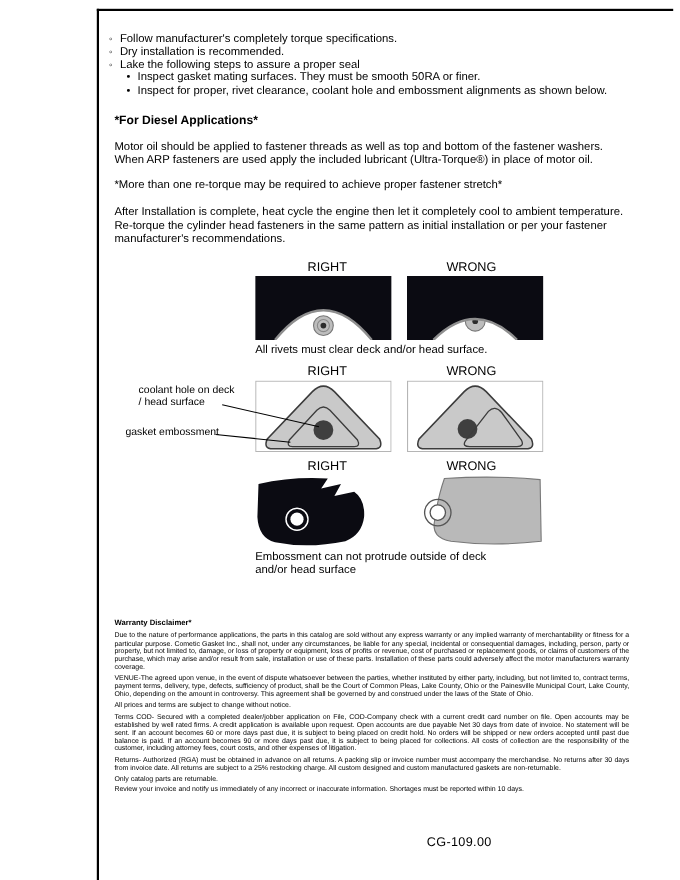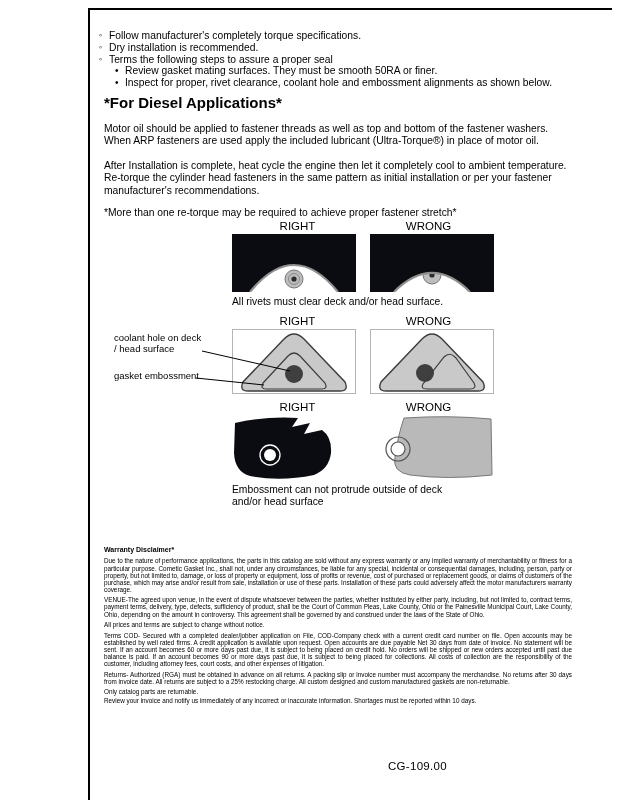--- a/index.html
+++ b/index.html
@@ -8,34 +8,34 @@
          font-family:"Liberation Sans","DejaVu Sans",sans-serif; }
   .vrule { position:absolute; left:88px; top:8px; width:2px; height:792px; background:#000; }
   .hrule { position:absolute; left:88px; top:8px; width:524px; height:2px; background:#000; }
   .content { position:absolute; left:104px; top:21px; width:482px; }
   .title { font-size:12.5px; font-weight:bold; text-decoration:underline; }
   .tips { margin-top:9px; margin-left:-5px; font-size:10.3px; line-height:11.8px; }
   .b-row { display:flex; }
   .b-row .m { flex:0 0 10px; width:10px; font-size:9px; }
   .sub { margin-left:16px; }
   .sub .m { font-size:10px; }
-  .diesel-h { margin-top:5px; font-size:15px; font-weight:bold; }
+  .diesel-h { margin-top:15px; font-size:11px; font-weight:bold; }
   .para { margin-top:12px; font-size:10.3px; line-height:12.4px; width:468px; }
   .note { margin-top:10px; }
-  .diagrams { margin-top:1px; margin-left:128px; width:266px; }
+  .diagrams { margin-top:13px; margin-left:128px; width:266px; }
   .dg-row { position:relative; margin-top:7px; }
   .dg-row.first { margin-top:0; }
   .dg-labels { display:flex; font-size:11.5px; width:262px; }
   .dg-labels span { flex:1; text-align:center; }
   .dg-images { display:flex; gap:14px; margin-top:2px; width:262px; }
   .dg-caption { margin-top:4px; font-size:10.3px; line-height:12px; }
   .cap-narrow { width:232px; }
   .annos { position:absolute; left:-118px; top:16px; width:198px; height:65px; pointer-events:none; }
   .side-label { position:absolute; font-size:9.5px; line-height:10.5px; }
-  .sl1 { left:0; top:2px; width:92px; }
+  .sl1 { left:12px; top:2px; width:92px; }
   .sl2 { left:0; top:40px; width:110px; }
   .connectors { position:absolute; left:0; top:0; }
   .warranty { margin-top:38px; width:468px; }
   .warranty h2 { font-size:7px; font-weight:bold; margin-bottom:4px; }
   .warranty p { font-size:6.35px; line-height:7.1px; text-align:justify; margin-bottom:3.5px; }
   .warranty p.tight { margin-bottom:1px; }
   .footer-code { position:absolute; left:388px; top:760px; font-size:11.5px; letter-spacing:0.3px;text-align:right; }
 </style>
 </head>
 <body>
@@ -50,38 +50,38 @@
       <div class="b-row">
         <span class="m">◦</span>
         <span>Follow manufacturer's completely torque specifications.</span>
       </div>
       <div class="b-row">
         <span class="m">◦</span>
         <span>Dry installation is recommended.</span>
       </div>
       <div class="b-row">
         <span class="m">◦</span>
-        <span>Terms the following steps to assure a proper seal</span>
+        <span>Lake the following steps to assure a proper seal</span>
       </div>
       <div class="sub">
         <div class="b-row">
           <span class="m">•</span>
-          <span>Review gasket mating surfaces.  They must be smooth 50RA or finer.</span>
+          <span>Inspect gasket mating surfaces.  They must be smooth 50RA or finer.</span>
         </div>
         <div class="b-row">
           <span class="m">•</span>
           <span>Inspect for proper, rivet clearance, coolant hole and embossment alignments as shown below.</span>
         </div>
       </div>
     </div>
 
     <h2 class="diesel-h">*For Diesel Applications*</h2>
     <p class="para">Motor oil should be applied to fastener threads as well as top and bottom of the fastener washers. When ARP fasteners are used apply the included lubricant (Ultra-Torque®) in place of motor oil.</p>
+    <p class="para note">*More than one re-torque may be required to achieve proper fastener stretch*</p>
     <p class="para">After Installation is complete, heat cycle the engine then let it completely cool to ambient temperature. Re-torque the cylinder head fasteners in the same pattern as initial installation or per your fastener manufacturer's recommendations.</p>
-    <p class="para note">*More than one re-torque may be required to achieve proper fastener stretch*</p>
 
     <div class="diagrams">
 
       <div class="dg-row first">
         <div class="dg-labels">
           <span>RIGHT</span>
           <span>WRONG</span>
         </div>
         <div class="dg-images">
           <svg width="124" height="58" viewBox="0 0 124 58">

